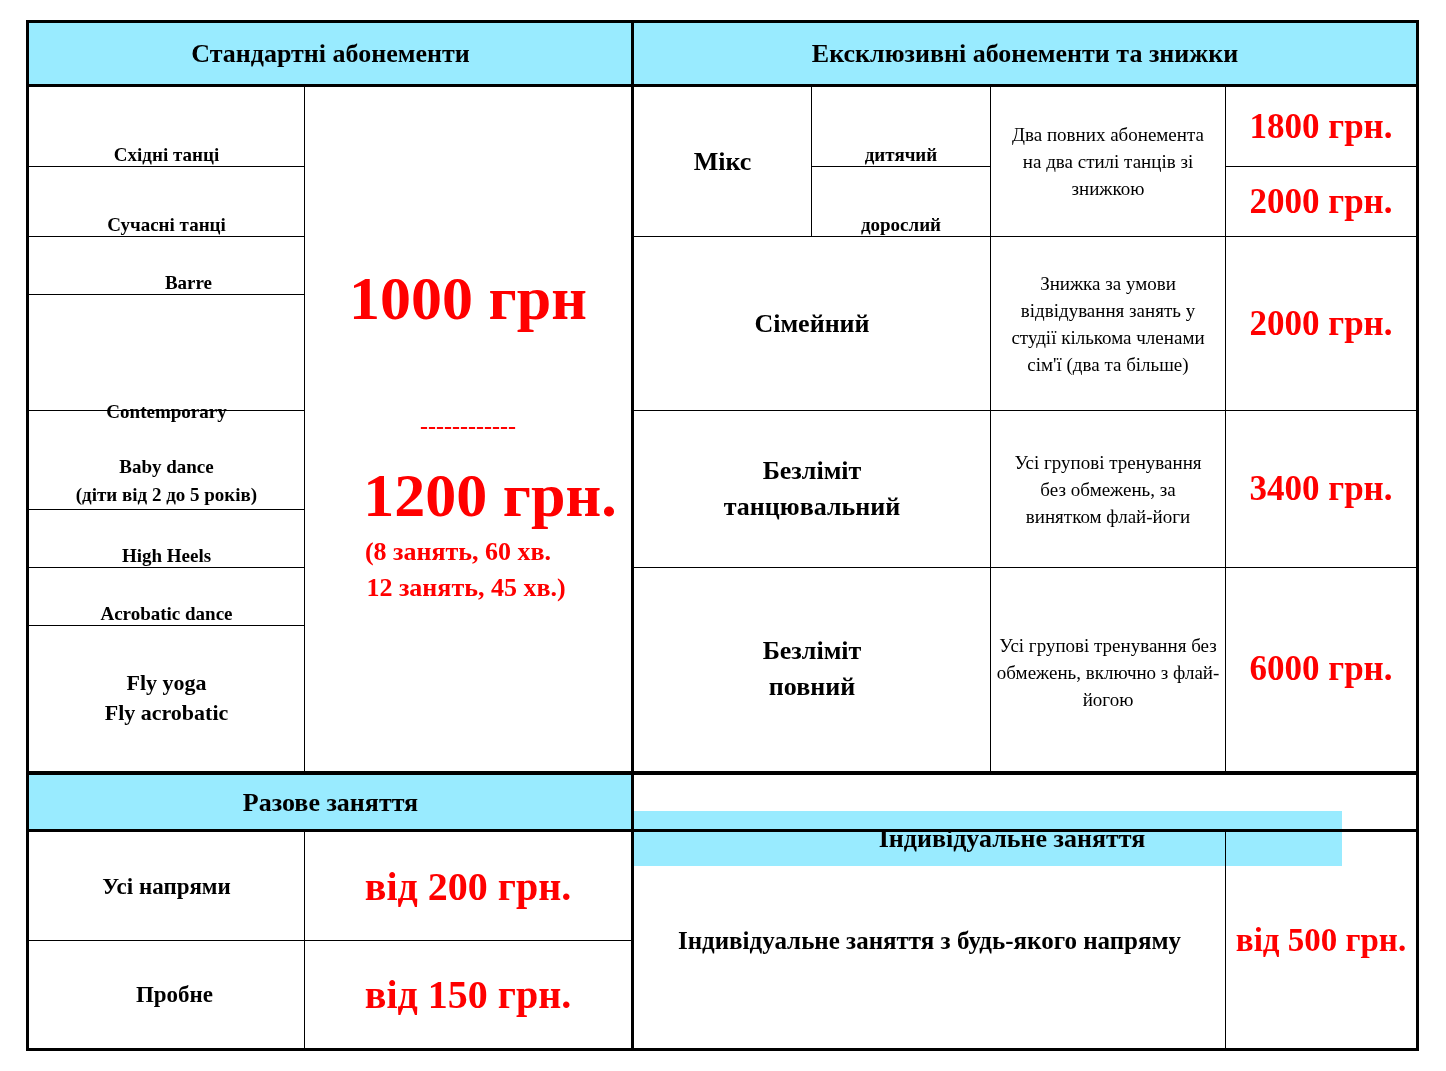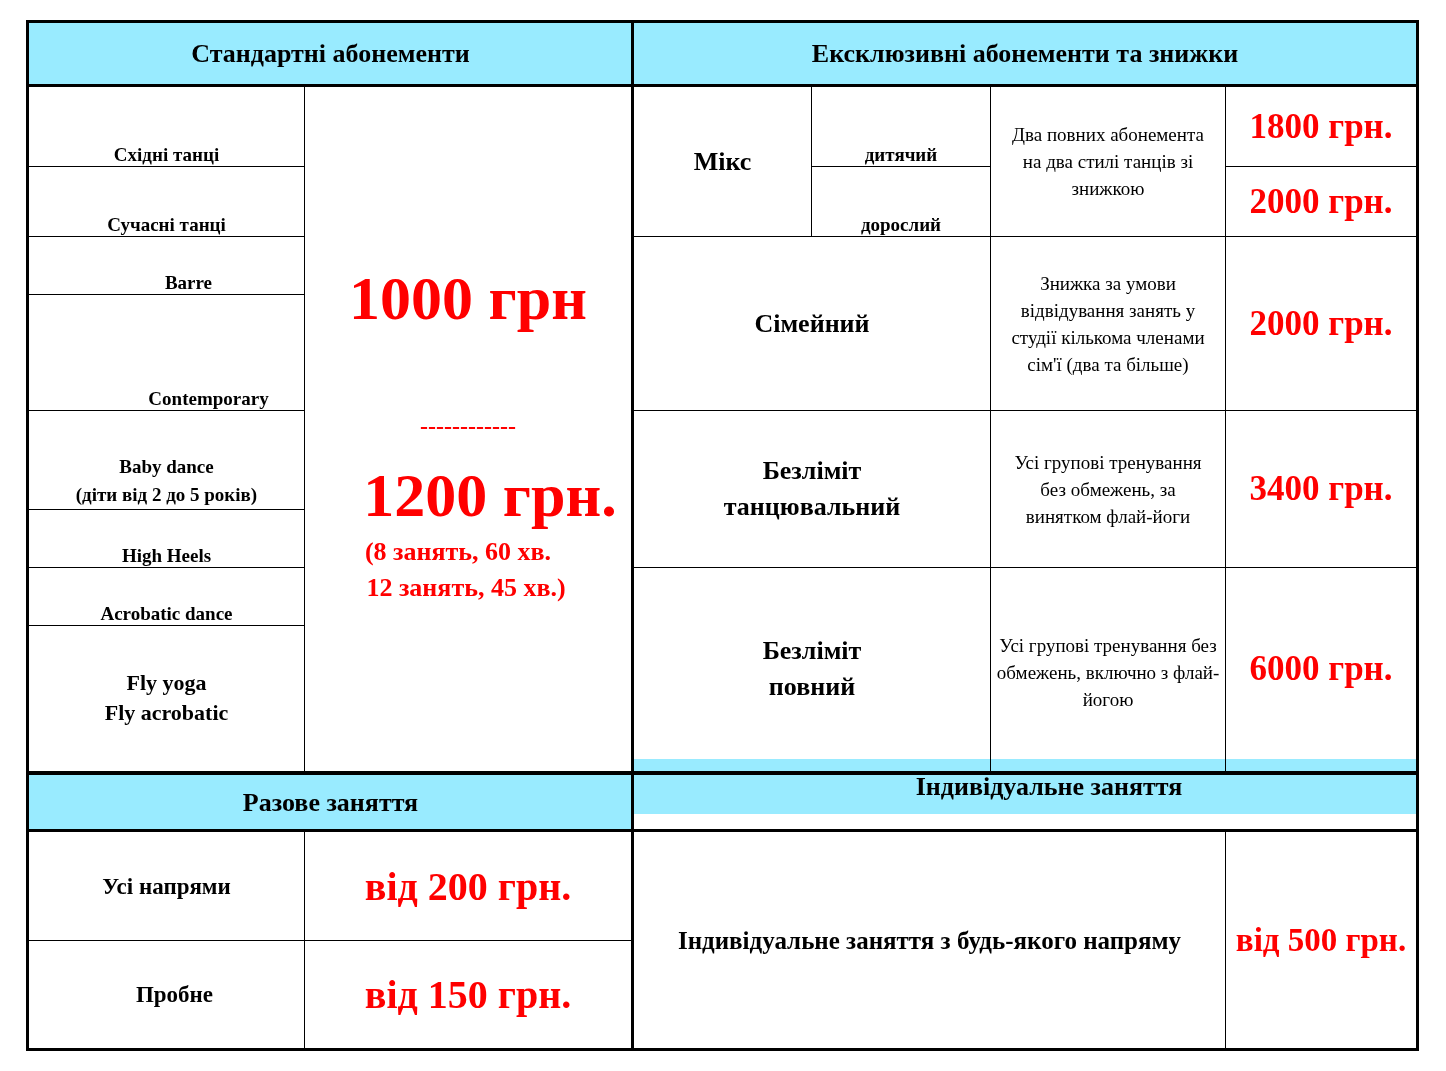--- a/index.html
+++ b/index.html
@@ -27,21 +27,21 @@
 
 <div class="cell small" style="left:29px;top:87px;width:275px;height:79px;">
   <span>Східні танці</span>
 </div>
 <div class="cell small" style="left:29px;top:167px;width:275px;height:69px;">
   <span>Сучасні танці</span>
 </div>
 <div class="cell small" style="left:29px;top:237px;width:275px;height:57px;padding-left:44px;">
   <span>Barre</span>
 </div>
-<div class="cell small" style="left:29px;top:295px;width:275px;height:115px;margin-left:42px;">
+<div class="cell small" style="left:29px;top:308px;width:275px;height:115px;">
   <span>Contemporary</span>
 </div>
 <div class="cell small" style="left:29px;top:411px;width:275px;height:98px;line-height:28px;">
   <span>Baby dance</span>
   <span>(діти від 2 до 5 років)</span>
 </div>
 <div class="cell small" style="left:29px;top:510px;width:275px;height:57px;">
   <span>High Heels</span>
 </div>
 <div class="cell small" style="left:29px;top:568px;width:275px;height:57px;">
@@ -107,21 +107,21 @@
 <div class="cell desc" style="left:991px;top:568px;width:234px;height:202px;padding:0 4px;justify-content:flex-start;padding-top:64px;">
   <span>Усі групові тренування без обмежень, включно з флай-йогою</span>
 </div>
 <div class="cell red price" style="left:1226px;top:568px;width:190px;height:202px;">
   <span>6000 грн.</span>
 </div>
 
 <div class="cell hdr" style="left:29px;top:775px;width:603px;height:55px;">
   <span>Разове заняття</span>
 </div>
-<div class="cell hdr" style="left:634px;top:759px;width:782px;height:55px;padding-left:48px;">
+<div class="cell hdr" style="left:634px;top:811px;width:708px;height:55px;padding-left:48px;">
   <span>Індивідуальне заняття</span>
 </div>
 
 <div class="cell" style="left:29px;top:833px;width:275px;height:107px;font-size:23px;">
   <span>Усі напрями</span>
 </div>
 <div class="cell red" style="left:305px;top:833px;width:326px;height:107px;font-size:40px;">
   <span>від 200 грн.</span>
 </div>
 <div class="cell" style="left:29px;top:941px;width:275px;height:107px;font-size:23px;margin-left:8px;">

